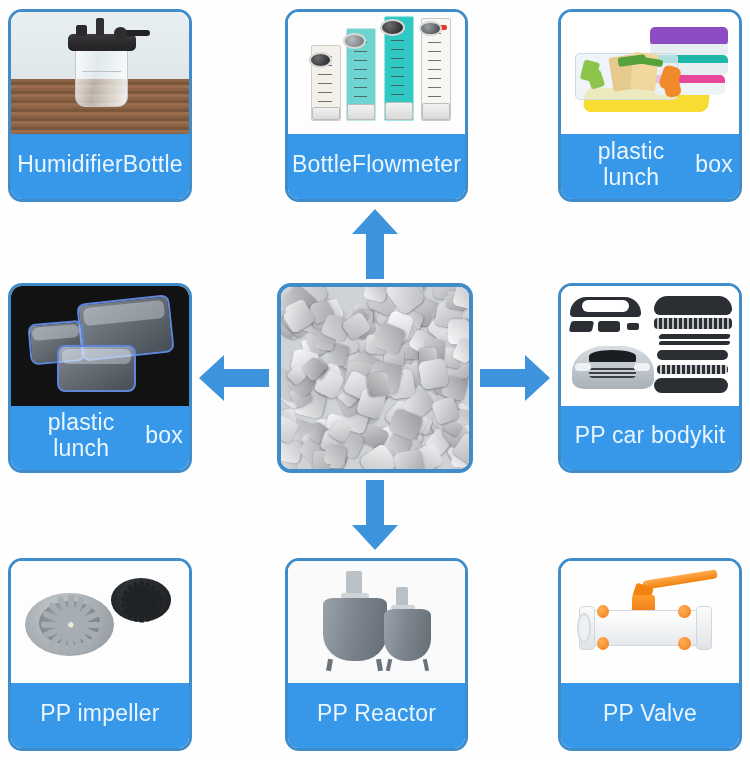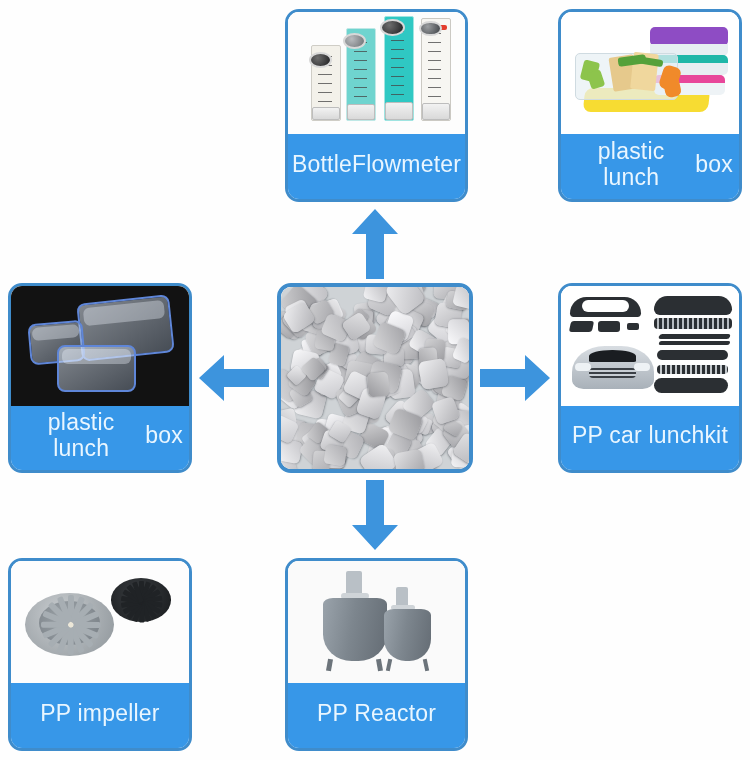--- a/index.html
+++ b/index.html
@@ -155,20 +155,41 @@
   .vl-handle { position:absolute; left:46%; top:16%; width:42%; height:7%;
     background:linear-gradient(#ffa94d,#f2830f); border-radius:4px; transform:rotate(-9deg); transform-origin:left center; }
   .vl-handle2 { position:absolute; left:41%; top:20%; width:10%; height:12%;
     background:#f2830f; border-radius:3px; transform:rotate(18deg); }
 </style>
 </head>
 <body>
 
 <div id="root">
 
+  <div class="card" style="left:8px; top:9px; width:184px; height:193px;">
+    <div class="photo" style="height:122px;">
+      <div class="scene">
+        <div class="hb-wallTop"></div>
+          <div class="hb-table"></div>
+        <div class="hb-jar"></div>
+          <div class="hb-jarline"></div>
+        <div class="hb-cap"></div>
+          <div class="hb-cap2"></div>
+        <div class="hb-nozA"></div>
+          <div class="hb-nozB"></div>
+        <div class="hb-spout"></div>
+          <div class="hb-spoutK"></div>
+      </div>
+    </div>
+    <div class="caption">
+      <span>Humidifier</span>
+        <br>
+      <span>Bottle</span>
+    </div>
+  </div>
 
   <div class="card" style="left:285px; top:9px; width:183px; height:193px;">
     <div class="photo" style="height:122px;">
       <div class="scene">
         <div class="fm-bg"></div>
 
         <div class="fm" style="left:13%; width:17%; height:62%; background:#f3f1ea; border:1px solid #cfcdc6;">
           <div class="fm-ticks"></div>
             <div class="fm-base"></div>
         </div>
@@ -471,21 +492,21 @@
         <div class="ck-part" style="left:52%; top:77%; width:42%; height:12%; border-radius:8px;"></div>
 
         <div class="ck-car"></div>
         <div class="ck-win"></div>
         <div class="ck-grille"></div>
         <div style="position:absolute;left:8%;top:64%;width:9%;height:7%;background:#eef2f5;border-radius:4px;"></div>
         <div style="position:absolute;left:41%;top:64%;width:9%;height:7%;background:#eef2f5;border-radius:4px;"></div>
       </div>
     </div>
     <div class="caption">
-      <span>PP car lunch</span>
+      <span>PP car body</span>
         <br>
       <span>kit</span>
     </div>
   </div>
 
   <div class="card" style="left:8px; top:558px; width:184px; height:193px;">
     <div class="photo" style="height:122px;">
       <div class="scene">
         <div class="im-bg"></div>
         <div class="im-big"></div>
@@ -551,20 +572,41 @@
         <div class="rx-tank" style="left:54%; top:39%; width:27%; height:43%;"></div>
         <div class="rx-leg" style="left:56%; top:80%; width:2.5%; height:10%; transform:rotate(12deg);"></div>
         <div class="rx-leg" style="left:77%; top:80%; width:2.5%; height:10%; transform:rotate(-12deg);"></div>
       </div>
     </div>
     <div class="caption">
       <span>PP Reactor</span>
     </div>
   </div>
 
+  <div class="card" style="left:558px; top:558px; width:184px; height:193px;">
+    <div class="photo" style="height:122px;">
+      <div class="scene">
+        <div class="vl-bg"></div>
+        <div class="vl-handle"></div>
+        <div class="vl-handle2"></div>
+        <div class="vl-stem"></div>
+        <div class="vl-body"></div>
+        <div class="vl-cap" style="left:10%;"></div>
+        <div class="vl-cap" style="left:76%;"></div>
+        <div class="vl-bolt" style="left:20%; top:36%;"></div>
+        <div class="vl-bolt" style="left:20%; top:62%;"></div>
+        <div class="vl-bolt" style="left:66%; top:36%;"></div>
+        <div class="vl-bolt" style="left:66%; top:62%;"></div>
+        <div style="position:absolute;left:9%;top:43%;width:8%;height:24%;border:2px solid #d7dbdf;border-radius:50%;background:#eef1f4;"></div>
+      </div>
+    </div>
+    <div class="caption">
+      <span>PP Valve</span>
+    </div>
+  </div>
 
   <div class="arrow" style="left:352px; top:209px;">
     <svg width="46" height="70" viewBox="0 0 46 70" aria-hidden="true">
       <polygon points="23,0 46,25 32,25 32,70 14,70 14,25 0,25" fill="#3d94dd"></polygon>
     </svg>
   </div>
 
   <div class="arrow" style="left:352px; top:480px;">
     <svg width="46" height="70" viewBox="0 0 46 70" aria-hidden="true">
       <polygon points="23,70 46,45 32,45 32,0 14,0 14,45 0,45" fill="#3d94dd"></polygon>

